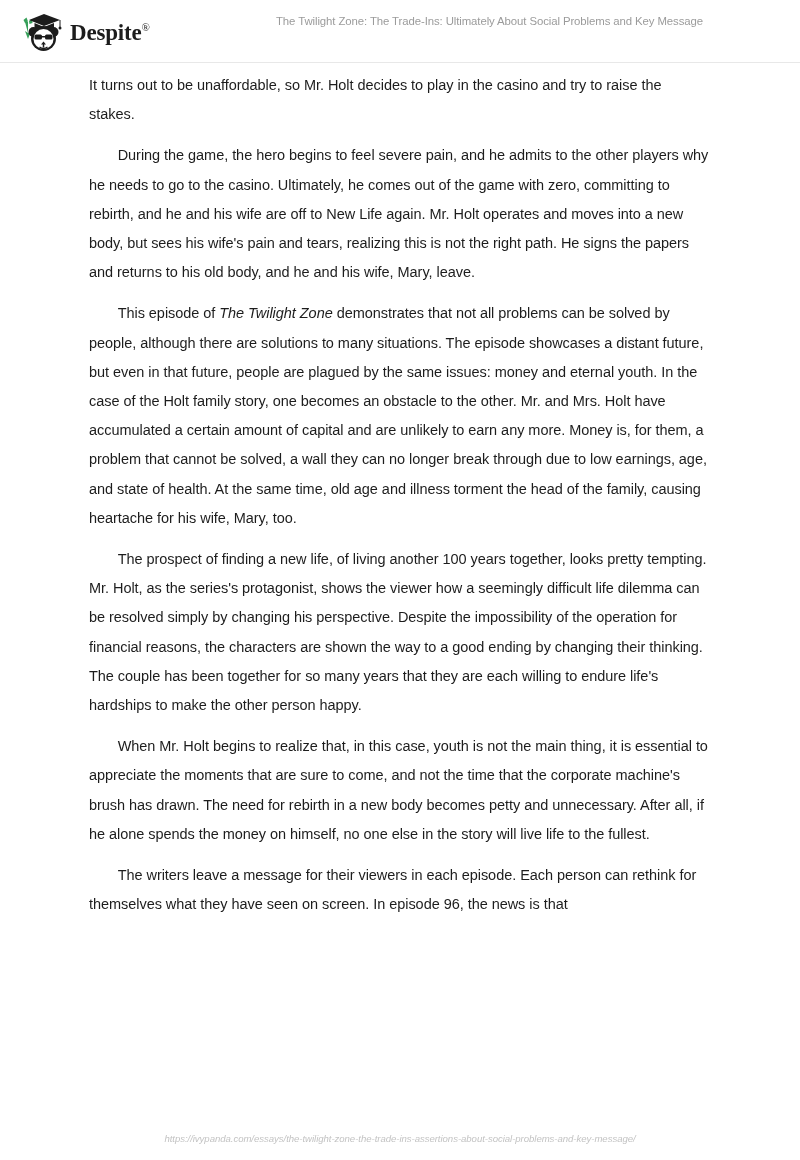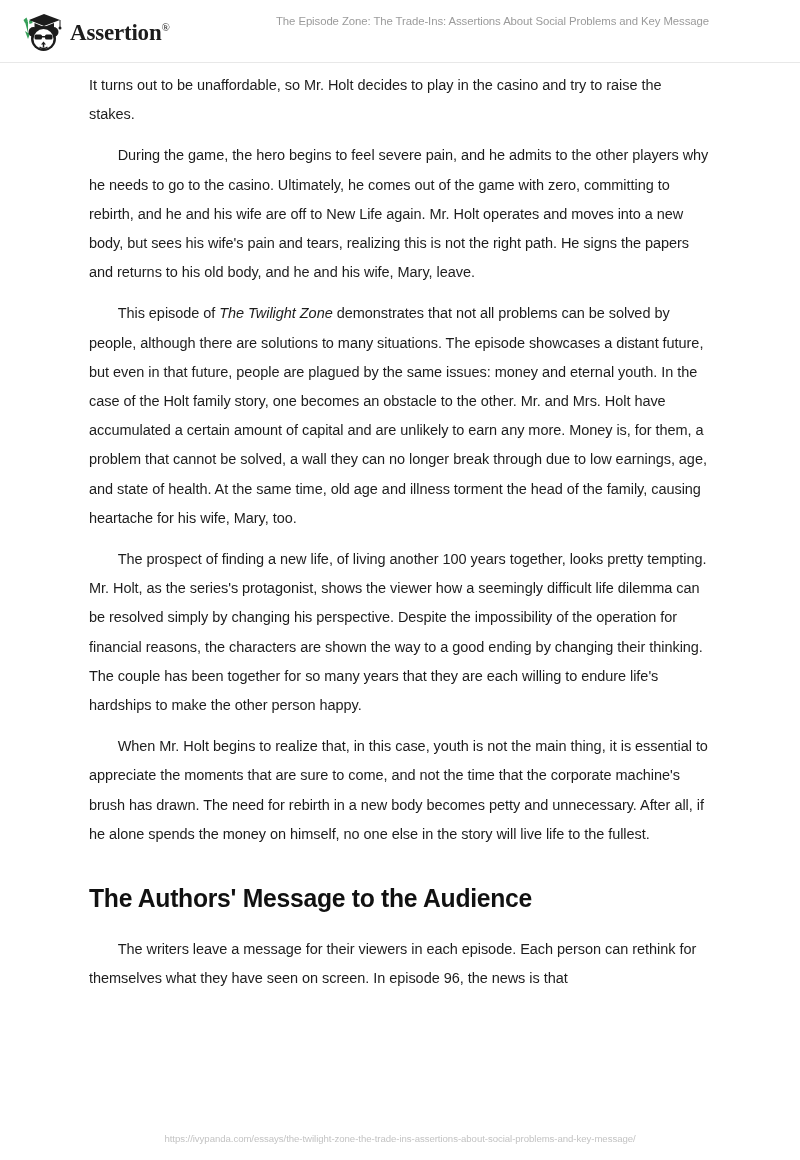--- a/index.html
+++ b/index.html
@@ -125,20 +125,21 @@
     margin-bottom: 16px;
   }
 
   
   .site-footer {
     position: absolute;
     left: 0;
     bottom: 14px;
     width: 800px;
     text-align: center;
+    font-style: italic;
   }
   .footer-url {
     font-size: 9.6px;
     color: #c3c3c3;
     letter-spacing: -0.05px;
     font-family: "Liberation Sans", "DejaVu Sans", sans-serif;
     word-break: break-all;
   }
 </style>
 </head>
@@ -180,42 +181,39 @@
           </g>
 
           <g fill="#1c1c1c">
             <path d="M51 63 L46 69 L56 69 Z"></path>
             <rect x="49.5" y="68" width="3" height="7"></rect>
             <path d="M43 74 Q51 80 59 74" stroke="#1c1c1c" stroke-width="2.5" fill="none"></path>
           </g>
         </svg>
       </span>
 
-      <span class="brand-name"><span>Assertion</span><span class="reg">®</span></span>
+      <span class="brand-name"><span>Despite</span><span class="reg">®</span></span>
     </div>
 
-    <div class="header-title">The Episode Zone: The Trade-Ins: Assertions About Social Problems and Key Message</div>
+    <div class="header-title">The Twilight Zone: The Trade-Ins: Ultimately About Social Problems and Key Message</div>
   </div>
 
   <div class="content">
 
     <p class="para">It turns out to be unaffordable, so Mr. Holt decides to play in the casino and try to raise the stakes.</p>
 
     <p class="para indent">During the game, the hero begins to feel severe pain, and he admits to the other players why he needs to go to the casino. Ultimately, he comes out of the game with zero, committing to rebirth, and he and his wife are off to New Life again. Mr. Holt operates and moves into a new body, but sees his wife's pain and tears, realizing this is not the right path. He signs the papers and returns to his old body, and he and his wife, Mary, leave.</p>
 
 
     <p class="para indent"><span>This episode of </span><em>The Twilight Zone</em><span> demonstrates that not all problems can be solved by people, although there are solutions to many situations. The episode showcases a distant future, but even in that future, people are plagued by the same issues: money and eternal youth. In the case of the Holt family story, one becomes an obstacle to the other. Mr. and Mrs. Holt have accumulated a certain amount of capital and are unlikely to earn any more. Money is, for them, a problem that cannot be solved, a wall they can no longer break through due to low earnings, age, and state of health. At the same time, old age and illness torment the head of the family, causing heartache for his wife, Mary, too.</span></p>
 
     <p class="para indent">The prospect of finding a new life, of living another 100 years together, looks pretty tempting. Mr. Holt, as the series's protagonist, shows the viewer how a seemingly difficult life dilemma can be resolved simply by changing his perspective. Despite the impossibility of the operation for financial reasons, the characters are shown the way to a good ending by changing their thinking. The couple has been together for so many years that they are each willing to endure life's hardships to make the other person happy.</p>
 
     <p class="para indent">When Mr. Holt begins to realize that, in this case, youth is not the main thing, it is essential to appreciate the moments that are sure to come, and not the time that the corporate machine's brush has drawn. The need for rebirth in a new body becomes petty and unnecessary. After all, if he alone spends the money on himself, no one else in the story will live life to the fullest.</p>
 
-    <div class="heading-block tight">
-      <h2 class="section-heading">The Authors' Message to the Audience</h2>
-    </div>
 
     <p class="para indent">The writers leave a message for their viewers in each episode. Each person can rethink for themselves what they have seen on screen. In episode 96, the news is that</p>
   </div>
 
   <div class="site-footer">
     <span class="footer-url">https://ivypanda.com/essays/the-twilight-zone-the-trade-ins-assertions-about-social-problems-and-key-message/</span>
   </div>
 
 </div>
 

